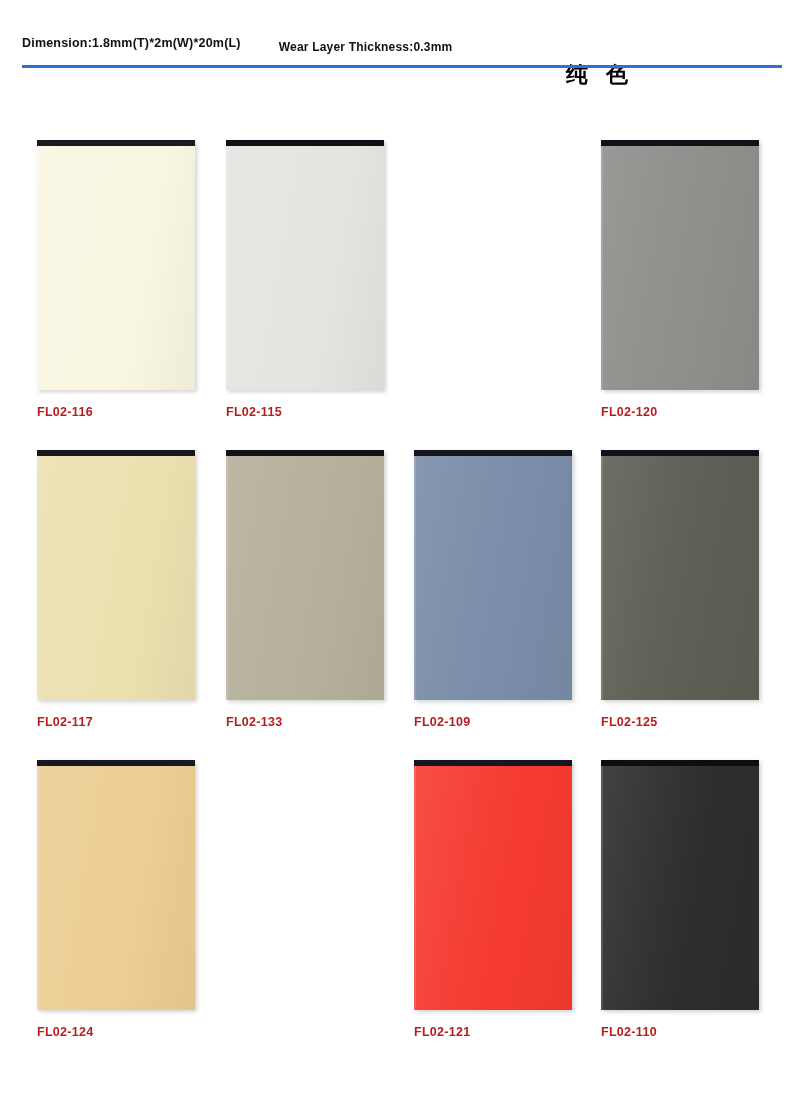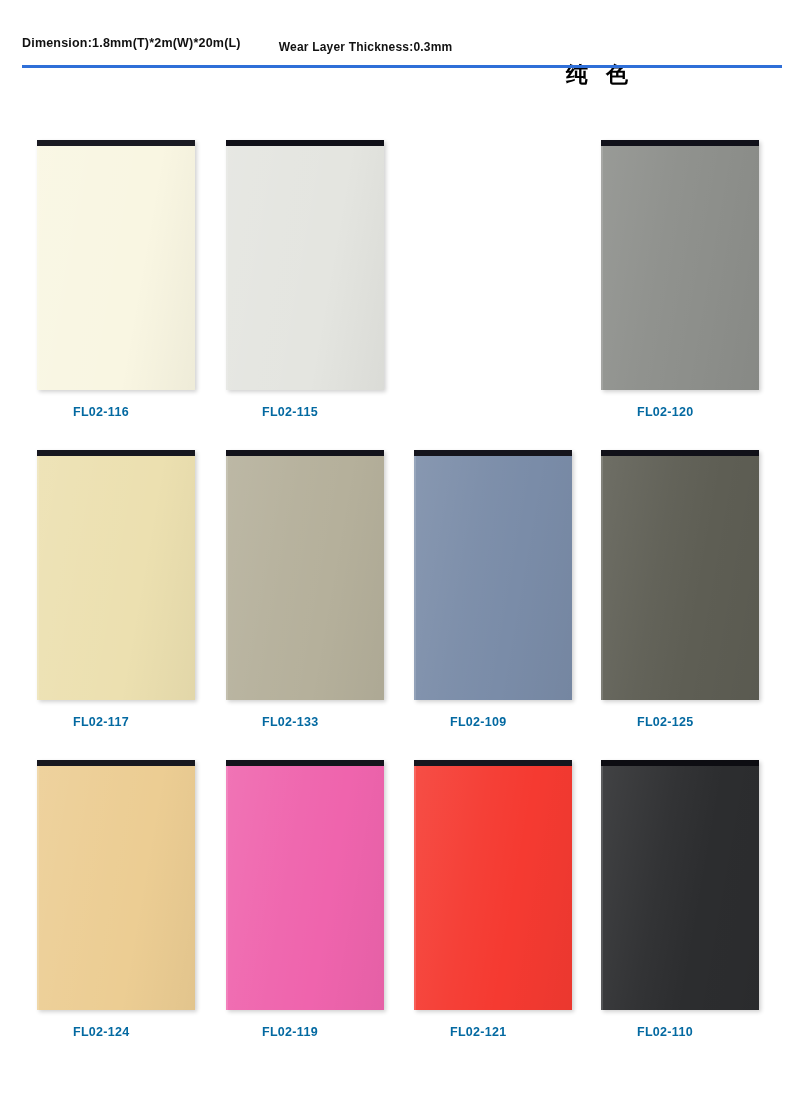--- a/index.html
+++ b/index.html
@@ -135,23 +135,22 @@
     pointer-events: none;
   }
 
   .swatch-label {
     position: absolute;
     left: 0;
     top: 265px;
     font-size: 12.5px;
     font-weight: bold;
     letter-spacing: 0.3px;
-    color: #0369a1;
-    white-space: nowrap;
-    margin-left: 36px;
+    color: #b91c1c;
+    white-space: nowrap;
   }
 </style>
 </head>
 <body>
 
 <div class="header">
   <div class="header-row">
     <span class="spec-dimension">Dimension:1.8mm(T)*2m(W)*20m(L)</span>
     <span class="spec-wear">Wear Layer Thickness:0.3mm</span>
   </div>
@@ -214,27 +213,20 @@
       </div>
     </div>
     <div class="swatch-row">
       <div class="swatch-cell col-0">
         <div class="swatch-plank">
           <div class="plank-edge" style="background: rgb(24, 24, 31);"></div>
           <div class="plank-face" style="background: rgb(236, 205, 147);"></div>
         </div>
         <div class="swatch-label">FL02-124</div>
       </div>
-      <div class="swatch-cell col-1">
-        <div class="swatch-plank">
-          <div class="plank-edge" style="background: rgb(20, 20, 28);"></div>
-          <div class="plank-face" style="background: rgb(239, 100, 173);"></div>
-        </div>
-        <div class="swatch-label">FL02-119</div>
-      </div>
       <div class="swatch-cell col-2">
         <div class="swatch-plank">
           <div class="plank-edge" style="background: rgb(22, 22, 30);"></div>
           <div class="plank-face" style="background: rgb(245, 58, 49);"></div>
         </div>
         <div class="swatch-label">FL02-121</div>
       </div>
       <div class="swatch-cell col-3">
         <div class="swatch-plank">
           <div class="plank-edge" style="background: rgb(13, 13, 18);"></div>

